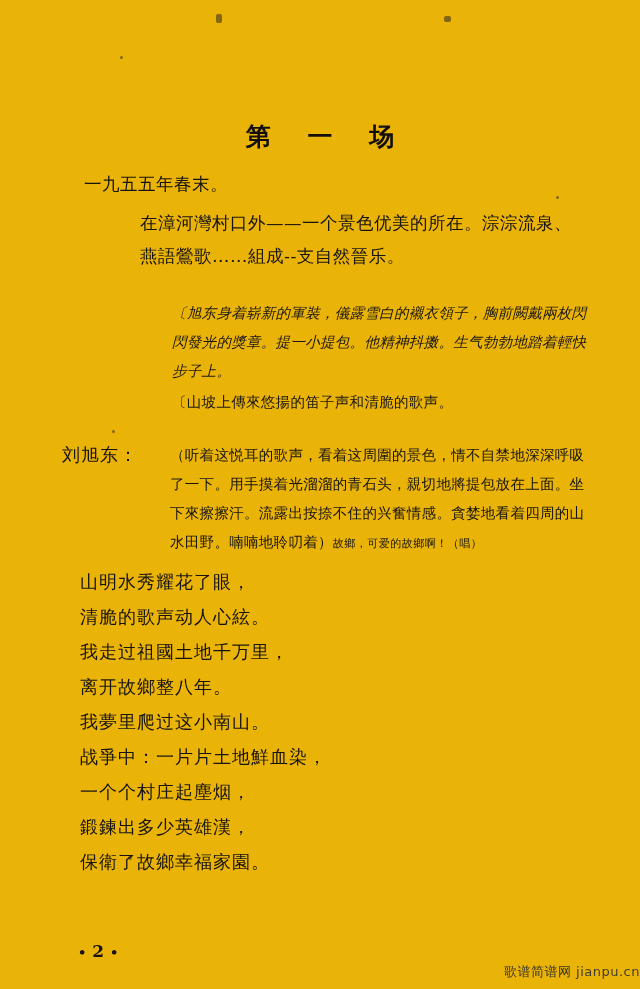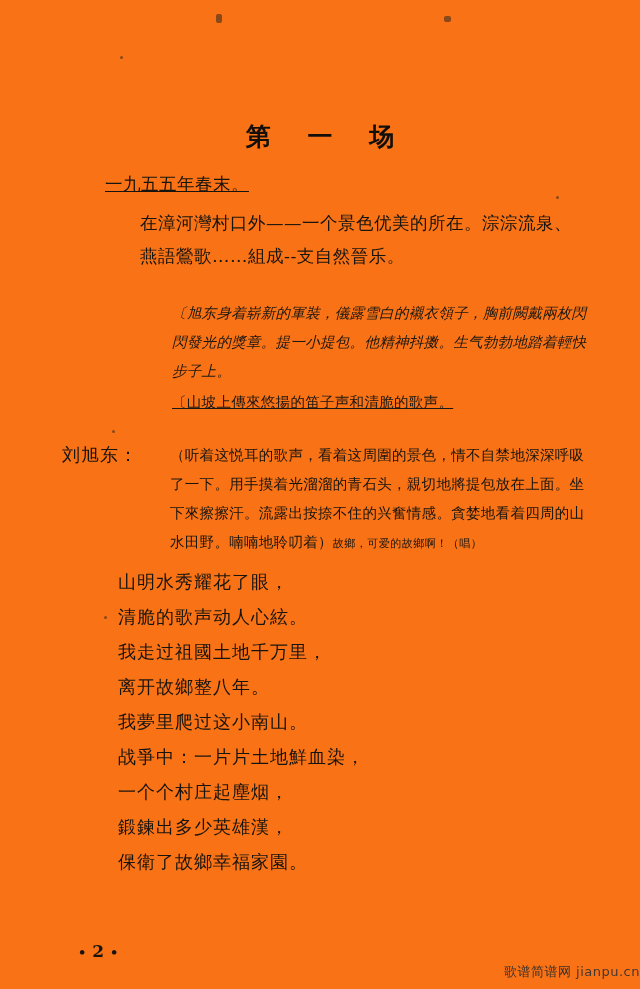--- a/index.html
+++ b/index.html
@@ -11,21 +11,21 @@
     width: 640px;
     height: 989px;
     position: relative;
     font-family: "DejaVu Serif", "Liberation Serif", serif;
     color: #17140f;
     overflow: hidden;
   }
   .page {
     position: absolute;
     inset: 0;
-    background: #f97316;
+    background: #eab308;
   }
   
   .speck {
     position: absolute;
     background: #2b2720;
     border-radius: 50%;
     opacity: .55;
   }
 
   .title {
@@ -49,32 +49,32 @@
     width: 640px;
   }
 
   .para {
     font-size: 17.5px;
     line-height: 33px;
     color: #17140f;
     padding: 0 62px 0 128px;
     letter-spacing: .5px;
   }
-  .para.p1 { padding-left: 105px; text-decoration: underline; }
+  .para.p1 { padding-left: 84px; }
   .para.p2 { padding-left: 140px; margin-top: 6px; }
 
   .stage-note {
     font-size: 14.5px;
     line-height: 29px;
     padding: 0 52px 0 172px;
     letter-spacing: .3px;
     color: #1b1712;
   }
   .stage-note.n1 { margin-top: 26px; font-style: italic; }
-  .stage-note.n2 { margin-top: 2px; text-decoration: underline; }
+  .stage-note.n2 { margin-top: 2px; }
 
   .speech {
     margin-top: 24px;
     position: relative;
     padding-left: 62px;
     padding-right: 50px;
   }
   .speaker {
     position: absolute;
     left: 62px;
@@ -89,21 +89,21 @@
     letter-spacing: .3px;
   }
   .speech-tail {
     font-size: 11px;
     letter-spacing: .5px;
     text-align: center;
   }
 
   .lyrics {
     margin-top: 6px;
-    padding-left: 118px;
+    padding-left: 80px;
   }
   .lyric-line {
     font-size: 18px;
     line-height: 35px;
     letter-spacing: 1px;
     color: #17140f;
   }
 
   .page-number {
     position: absolute;

